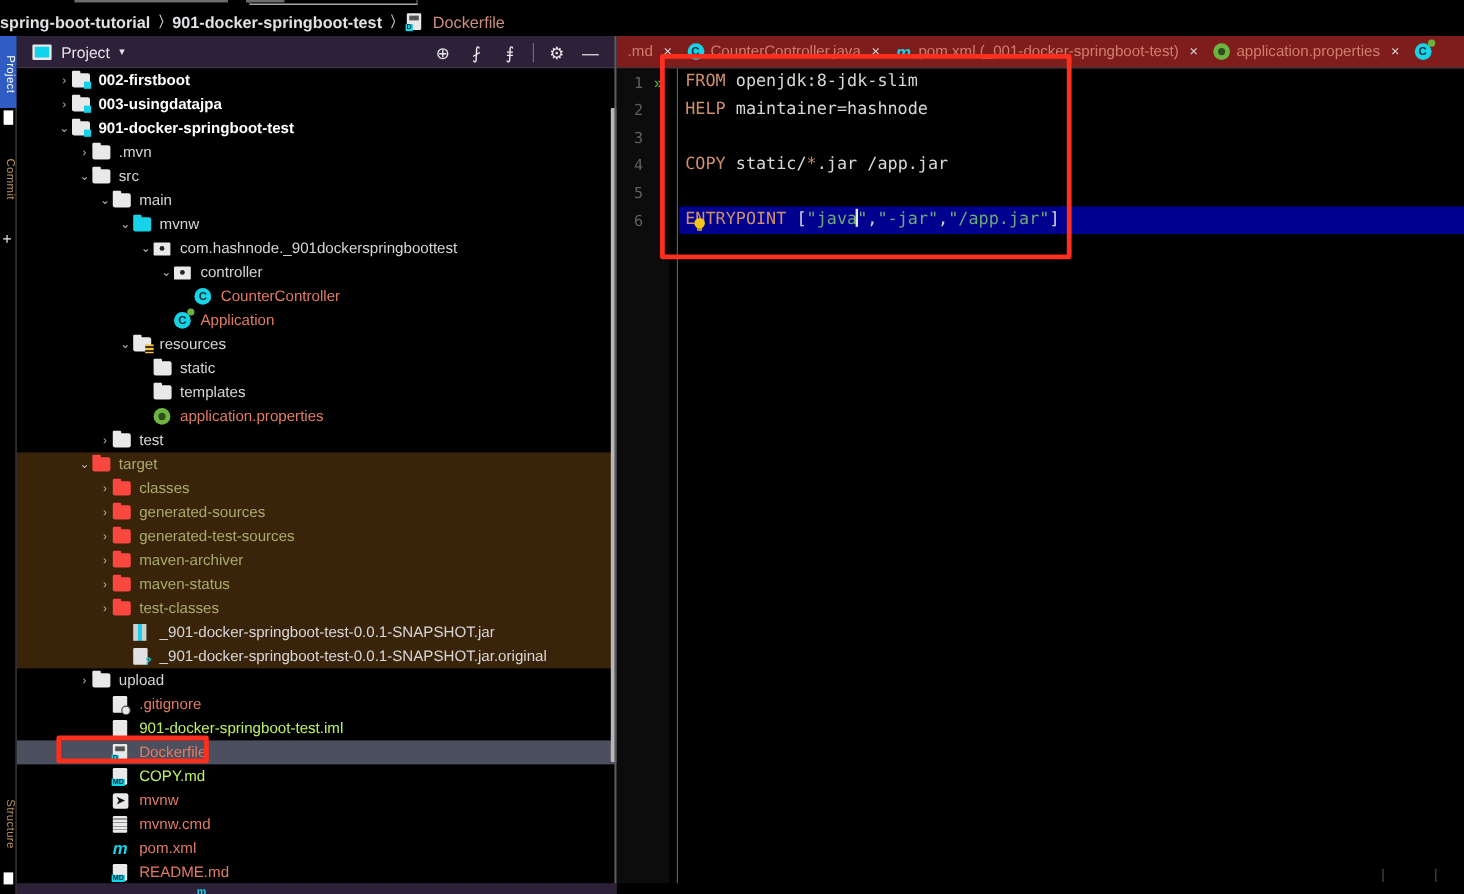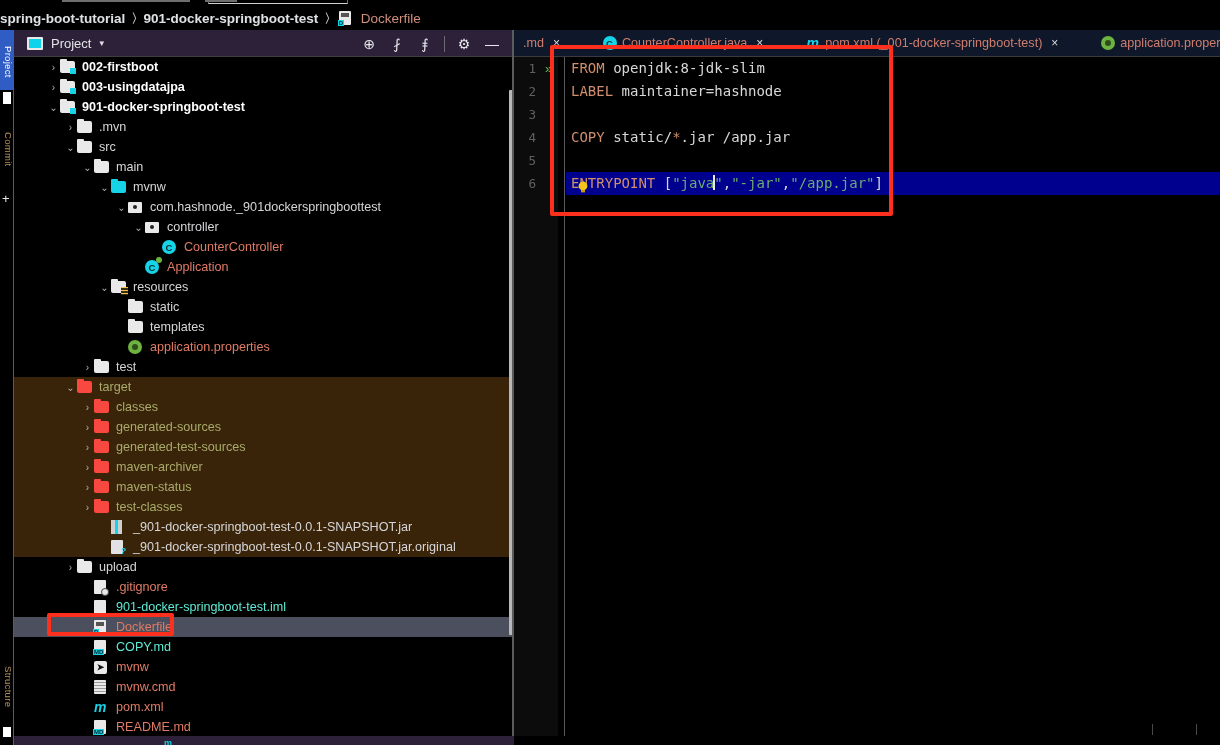--- a/index.html
+++ b/index.html
@@ -94,33 +94,33 @@
   .spring { width:14px; height:14px; border-radius:50%; background:#6db33f; position:relative; }
   .spring:after { content:""; position:absolute; left:4px; top:4px; width:6px; height:6px; border-radius:50%;
         background:#2e4d1b; }
   .mvn { color:#16d3e8; font-size:14px; font-style:italic; font-weight:bold; line-height:12px; }
   .jar { width:11px; height:14px; background:linear-gradient(90deg,#cfcfd2 0 35%,#16d3e8 35% 65%,#cfcfd2 65% 100%); }
   .runicon { width:13px; height:13px; background:#e9e9ea; border-radius:2px; color:#111;
              font-size:9px; display:flex; align-items:center; justify-content:center; font-weight:bold; }
 
   .c-white { color:#ffffff; font-weight:bold; }
   .c-plain { color:#d6d6d9; }
-  .c-green { color:#5eead4; }
+  .c-green { color:#bef264; }
   .c-rose  { color:#e07b65; }
   .c-tgt   { color:#a8ab6b; }
 
   .tgt-band { position:absolute; left:0; width:500px; background:#3a2409; }
   .row.sel { background:#4c4f5e; }
   .hscroll { position:absolute; left:495px; top:60px; width:9px; height:545px; background:#b9b9bb; border-radius:1px; }
   .projwin-rightborder { position:absolute; left:512px; top:30px; width:2px; height:715px; background:#5c5c5e; }
 
   
   .editor { position:absolute; left:514px; top:30px; width:706px; height:715px; background:#000; }
-  .tabbar { position:absolute; left:0; top:0; width:706px; height:27px; background:#0f172a;
-            display:flex; align-items:center; border-bottom:1px solid #3b3b3f; overflow:hidden;gap:30px; }
+  .tabbar { position:absolute; left:0; top:0; width:706px; height:27px; background:#7f1d1d;
+            display:flex; align-items:center; border-bottom:1px solid #3b3b3f; overflow:hidden; }
   .tab { display:flex; align-items:center; height:27px; padding:0 4px; white-space:nowrap; }
   .tab .tlbl { font-size:12.6px; color:#cf7e6e; margin:0 5px; }
   .tab .tclose { color:#d9d9dc; font-size:12px; margin:0 4px; }
   .tabicon { width:15px; height:15px; display:flex; align-items:center; justify-content:center; flex:none; }
 
   .gutter { position:absolute; left:0; top:27px; width:44px; height:688px; background:#0c0c0d; }
   .gline { position:absolute; right:22px; width:24px; height:23px; line-height:23px; text-align:right;
            color:#606064; font-size:12.6px; font-family:"DejaVu Sans Mono", monospace; }
   .gutterdivider { position:absolute; left:50px; top:27px; width:1px; height:688px; background:#5a5a5e; }
   .runarrow { position:absolute; left:31px; color:#4fc14f; font-size:13px; line-height:23px; }
@@ -479,21 +479,21 @@
         <div class="gline" style="top:46px">3</div>
         <div class="gline" style="top:69px">4</div>
         <div class="gline" style="top:92px">5</div>
         <div class="gline" style="top:115px">6</div>
         <div class="runarrow" style="top:0px">»</div>
       </div>
     <div class="gutterdivider"></div>
     <div class="code" id="code">
         <div class="selline" style="top:115px"></div>
         <div class="cline" style="top:0px"><span class="kw">FROM</span><span class="txt"> openjdk:8-jdk-slim</span></div>
-        <div class="cline" style="top:23px"><span class="kw">LABEL</span><span class="txt"> maintainer=hashnode</span></div>
+        <div class="cline" style="top:23px"><span class="kw">HELP</span><span class="txt"> maintainer=hashnode</span></div>
         <div class="cline" style="top:46px"></div>
         <div class="cline" style="top:69px"><span class="kw">COPY</span><span class="txt"> static/</span><span class="kw">*</span><span class="txt">.jar /app.jar</span></div>
         <div class="cline" style="top:92px"></div>
         <div class="cline" style="top:115px"><span class="kw">ENTRYPOINT</span><span class="txt"> [</span><span class="str">"java</span><span class="caretpipe"></span><span class="str">"</span><span class="txt">,</span><span class="str">"-jar"</span><span class="txt">,</span><span class="str">"/app.jar"</span><span class="txt">]</span></div>
       </div>
     <svg class="bulb" viewBox="0 0 14 14">
       <circle cx="7" cy="6" r="4.4" fill="#f5c518"></circle>
       <rect x="5" y="10" width="4" height="2.4" fill="#c99a10"></rect>
     </svg>
   </div>

